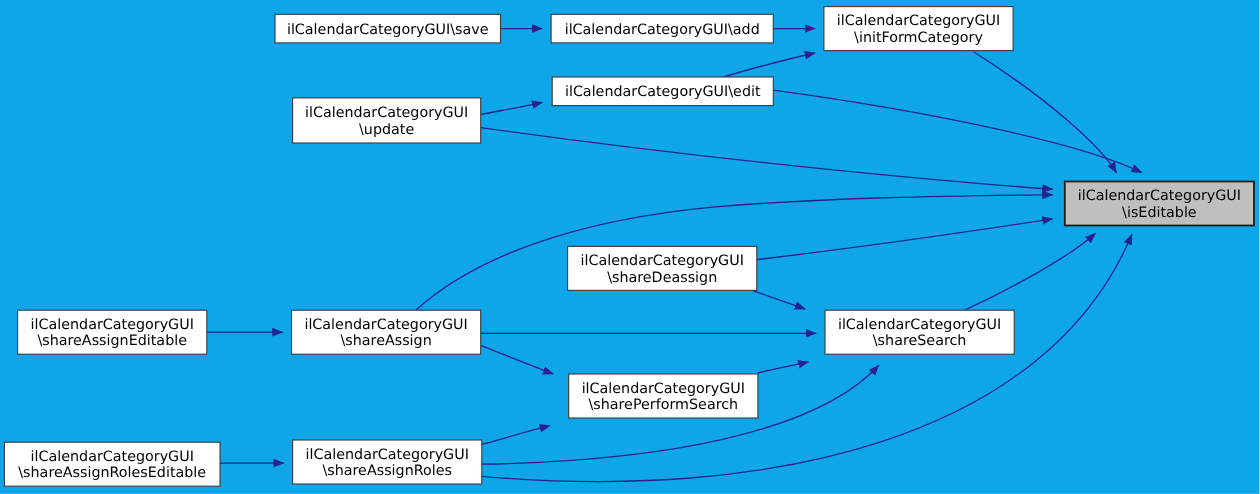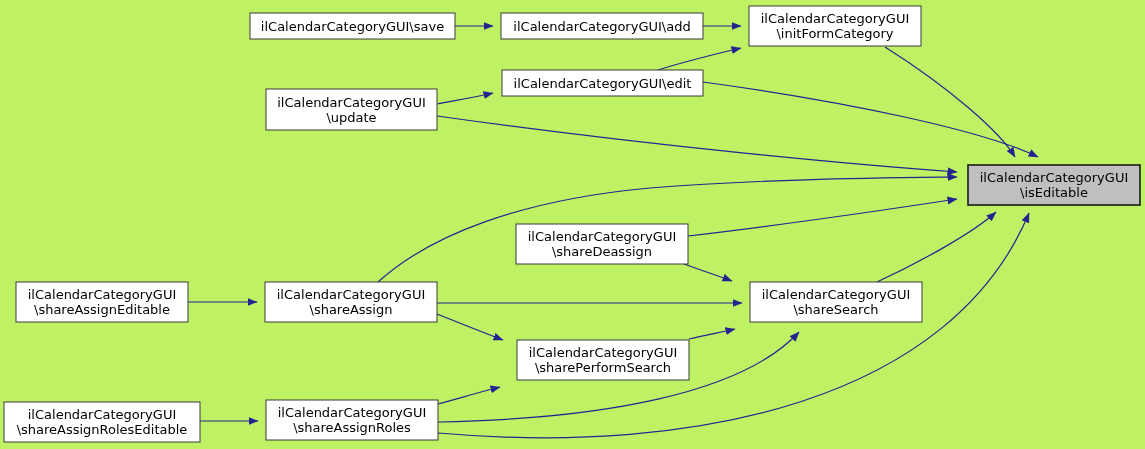--- a/index.html
+++ b/index.html
@@ -4,21 +4,21 @@
 <style>
   html, body {
     margin: 0;
     padding: 0;
     background: #ffffff;
   }
   .graph-wrap {
     position: relative;
     width: 1145px;
     height: 449px;
-    background: #bef264;
+    background: #0ea5e9;
     font-family: "DejaVu Sans", "Liberation Sans", sans-serif;
   }
   svg { display: block; }
   .edge {
     fill: none;
     stroke: #24238f;
     stroke-width: 1.2;
   }
   .node rect {
     fill: #ffffff;

